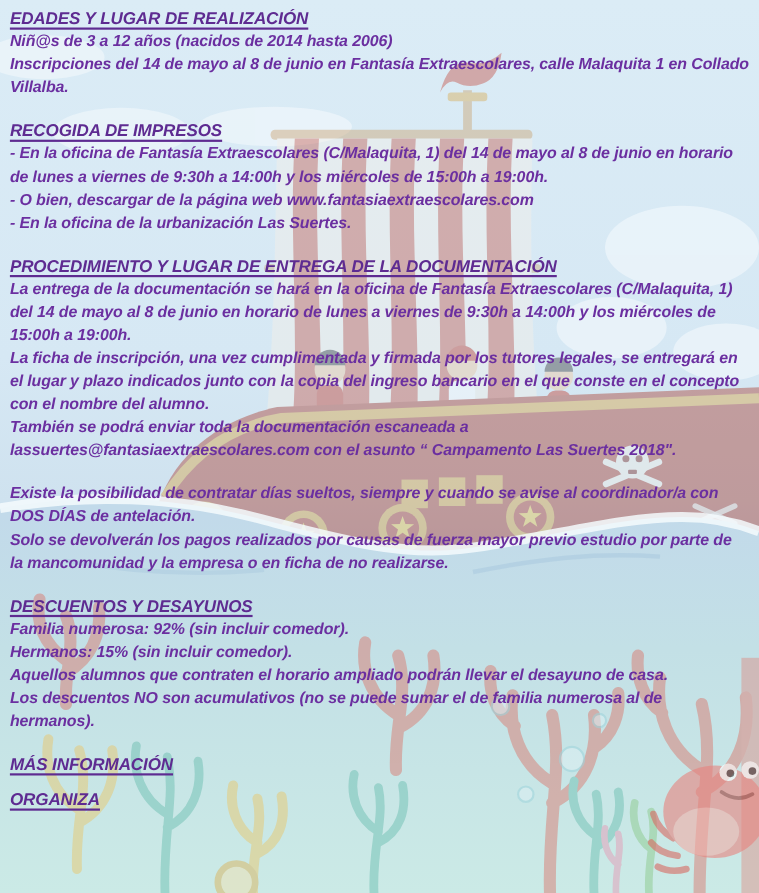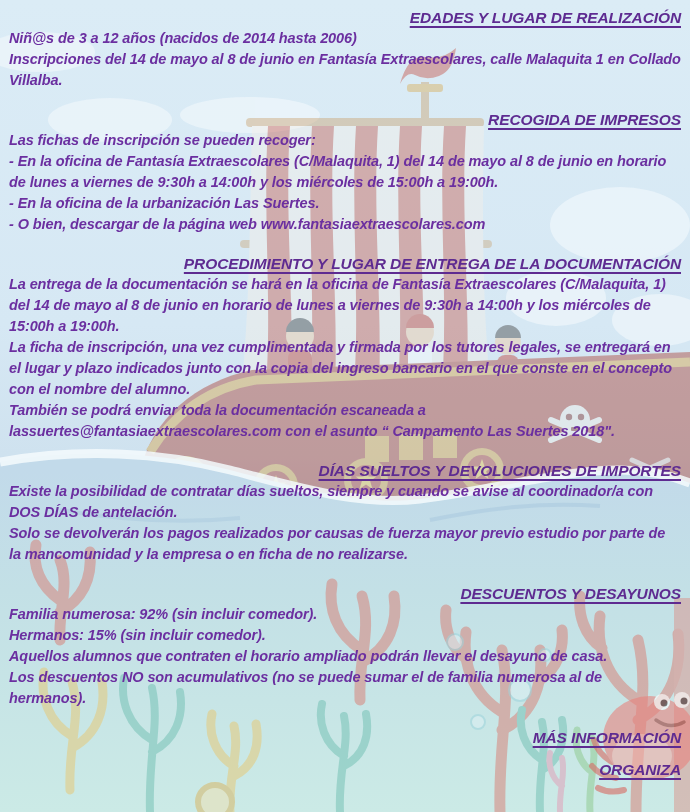--- a/index.html
+++ b/index.html
@@ -21,21 +21,21 @@
   }
   .sec{margin:0;}
   .sec + .sec{margin-top:18px;}
   .sec.tight{margin-top:11px;}
   h2.h{
     margin:0;font-size:15.5px;line-height:21px;
     color:#5e2b91;
     text-decoration:underline;
     text-underline-offset:3px;
     text-decoration-thickness:1.5px;
-    font-weight:bold;font-style:italic;text-align:right;
+    font-weight:bold;font-style:italic;
   }
   p.ln{margin:0;}
 </style>
 </head>
 <body>
 
 <div class="page">
 
   <svg class="bg" width="690" height="812" viewBox="0 0 690 812" aria-hidden="true">
     <defs>
@@ -188,35 +188,33 @@
   <div class="content">
 
     <section class="sec">
       <h2 class="h">EDADES Y LUGAR DE REALIZACIÓN</h2>
       <p class="ln">Niñ@s de 3 a 12 años (nacidos de 2014 hasta 2006)</p>
       <p class="ln">Inscripciones del 14 de mayo al 8 de junio en Fantasía Extraescolares, calle Malaquita 1 en Collado Villalba.</p>
     </section>
 
     <section class="sec">
       <h2 class="h">RECOGIDA DE IMPRESOS</h2>
-      <p class="ln">Las fichas de inscripción se pueden recoger:</p>
       <p class="ln">- En la oficina de Fantasía Extraescolares (C/Malaquita, 1) del 14 de mayo al 8 de junio en horario de lunes a viernes de 9:30h a 14:00h y los miércoles de 15:00h a 19:00h.</p>
+      <p class="ln">- O bien, descargar de la página web www.fantasiaextraescolares.com</p>
       <p class="ln">- En la oficina de la urbanización Las Suertes.</p>
-      <p class="ln">- O bien, descargar de la página web www.fantasiaextraescolares.com</p>
     </section>
 
     <section class="sec">
       <h2 class="h">PROCEDIMIENTO Y LUGAR DE ENTREGA DE LA DOCUMENTACIÓN</h2>
       <p class="ln">La entrega de la documentación se hará en la oficina de Fantasía Extraescolares (C/Malaquita, 1) del 14 de mayo al 8 de junio en horario de lunes a viernes de 9:30h a 14:00h y los miércoles de 15:00h a 19:00h.</p>
       <p class="ln">La ficha de inscripción, una vez cumplimentada y firmada por los tutores legales, se entregará en el lugar y plazo indicados junto con la copia del ingreso bancario en el que conste en el concepto con el nombre del alumno.</p>
       <p class="ln">También se podrá enviar toda la documentación escaneada a lassuertes@fantasiaextraescolares.com con el asunto “ Campamento Las Suertes 2018".</p>
     </section>
 
     <section class="sec">
-      <h2 class="h">DÍAS SUELTOS Y DEVOLUCIONES DE IMPORTES</h2>
       <p class="ln">Existe la posibilidad de contratar días sueltos, siempre y cuando se avise al coordinador/a con DOS DÍAS de antelación.</p>
       <p class="ln">Solo se devolverán los pagos realizados por causas de fuerza mayor previo estudio por parte de la mancomunidad y la empresa o en ficha de no realizarse.</p>
     </section>
 
     <section class="sec">
       <h2 class="h">DESCUENTOS Y DESAYUNOS</h2>
       <p class="ln">Familia numerosa: 92% (sin incluir comedor).</p>
       <p class="ln">Hermanos: 15% (sin incluir comedor).</p>
       <p class="ln">Aquellos alumnos que contraten el horario ampliado podrán llevar el desayuno de casa.</p>
       <p class="ln">Los descuentos NO son acumulativos (no se puede sumar el de familia numerosa al de hermanos).</p>

